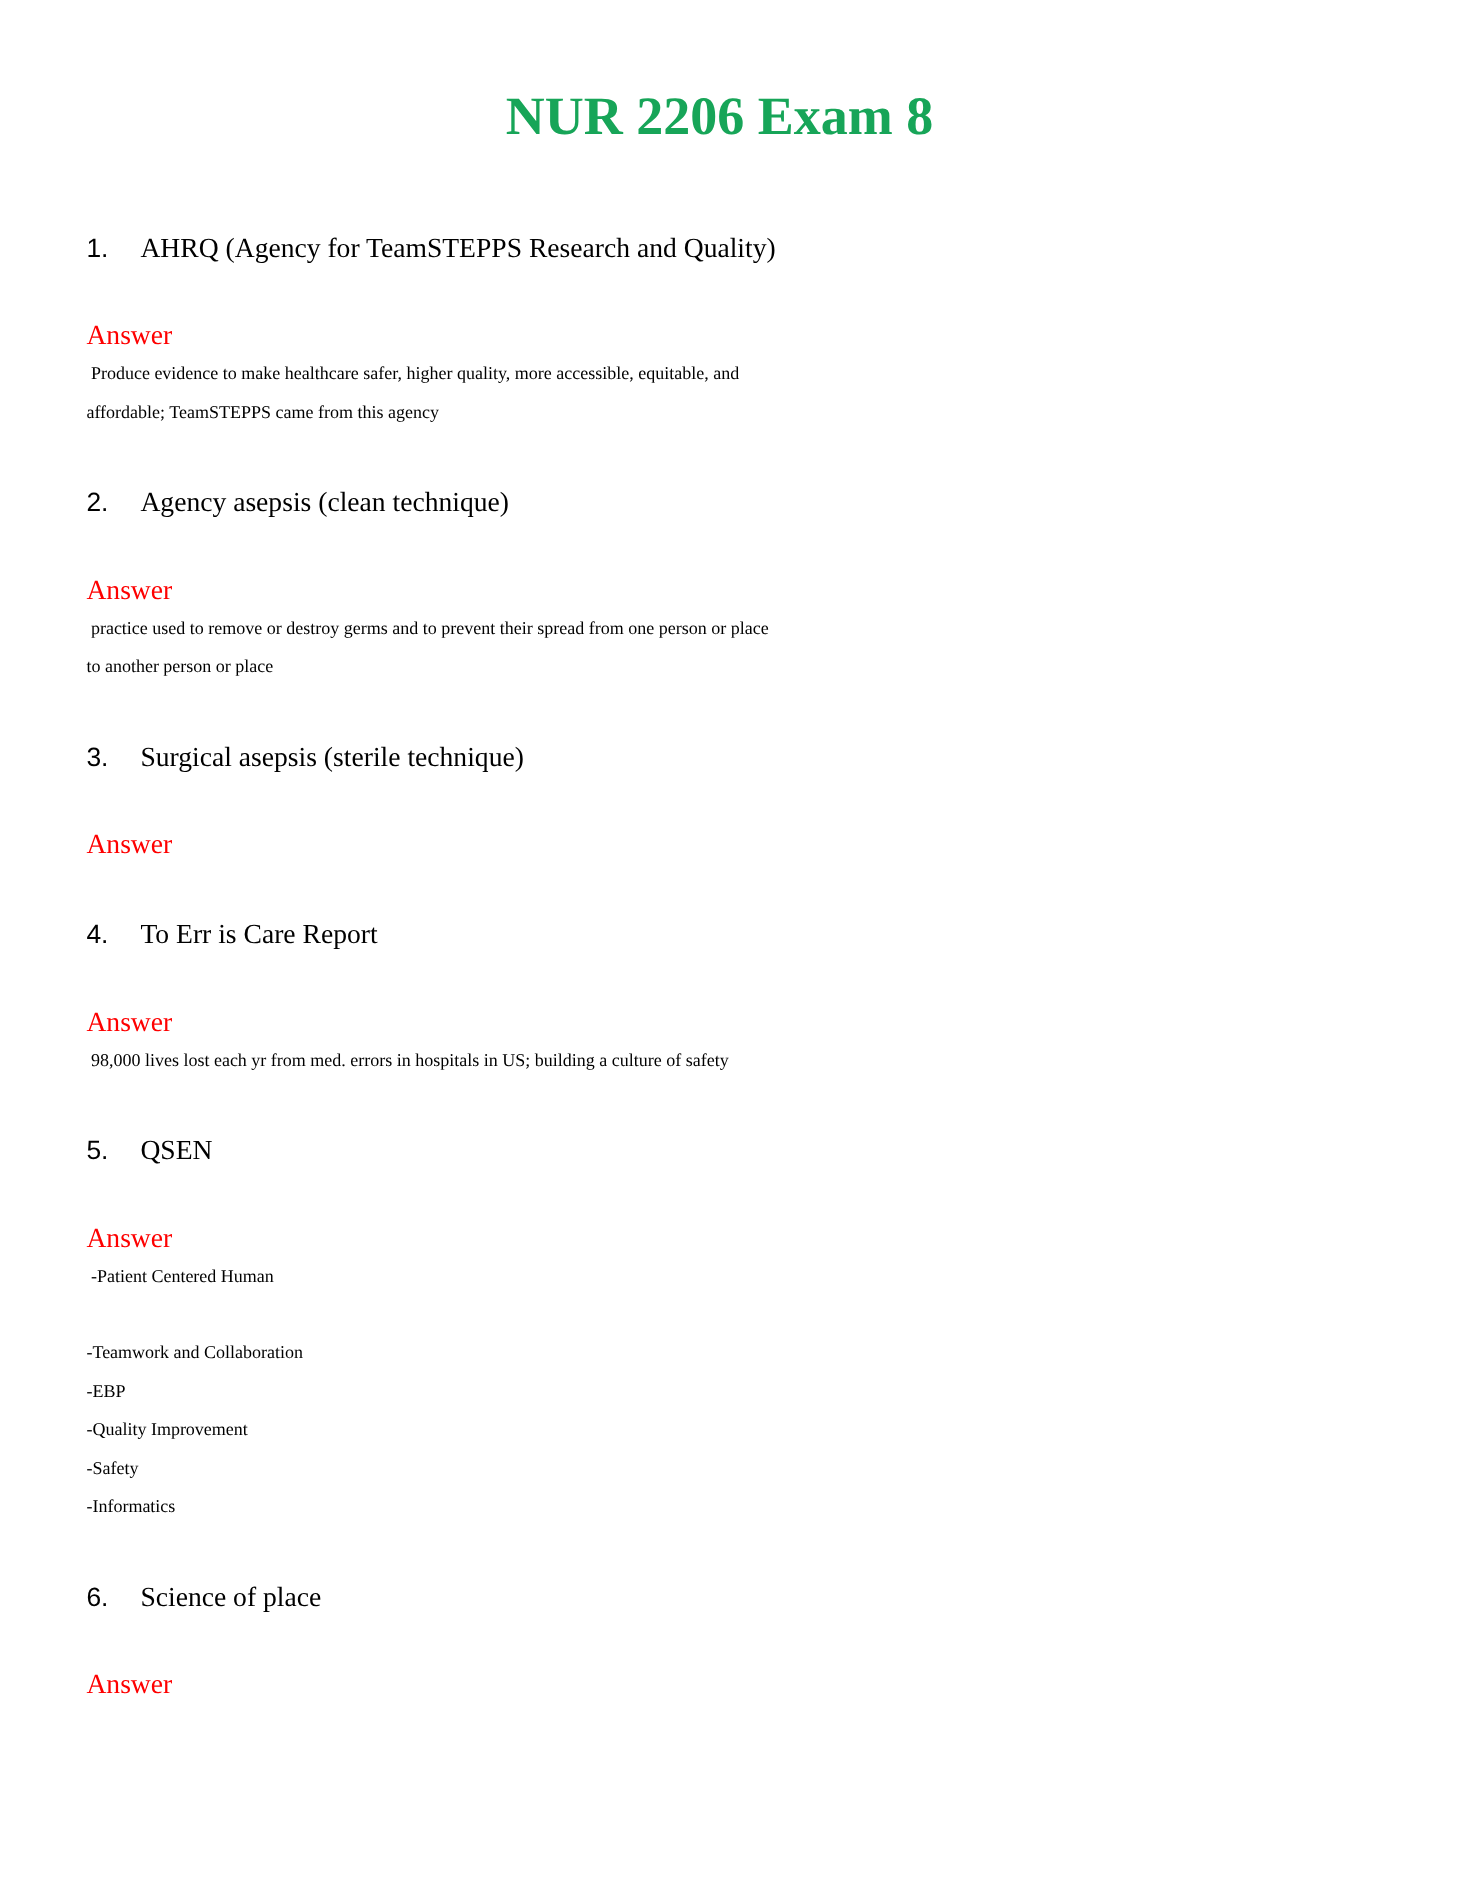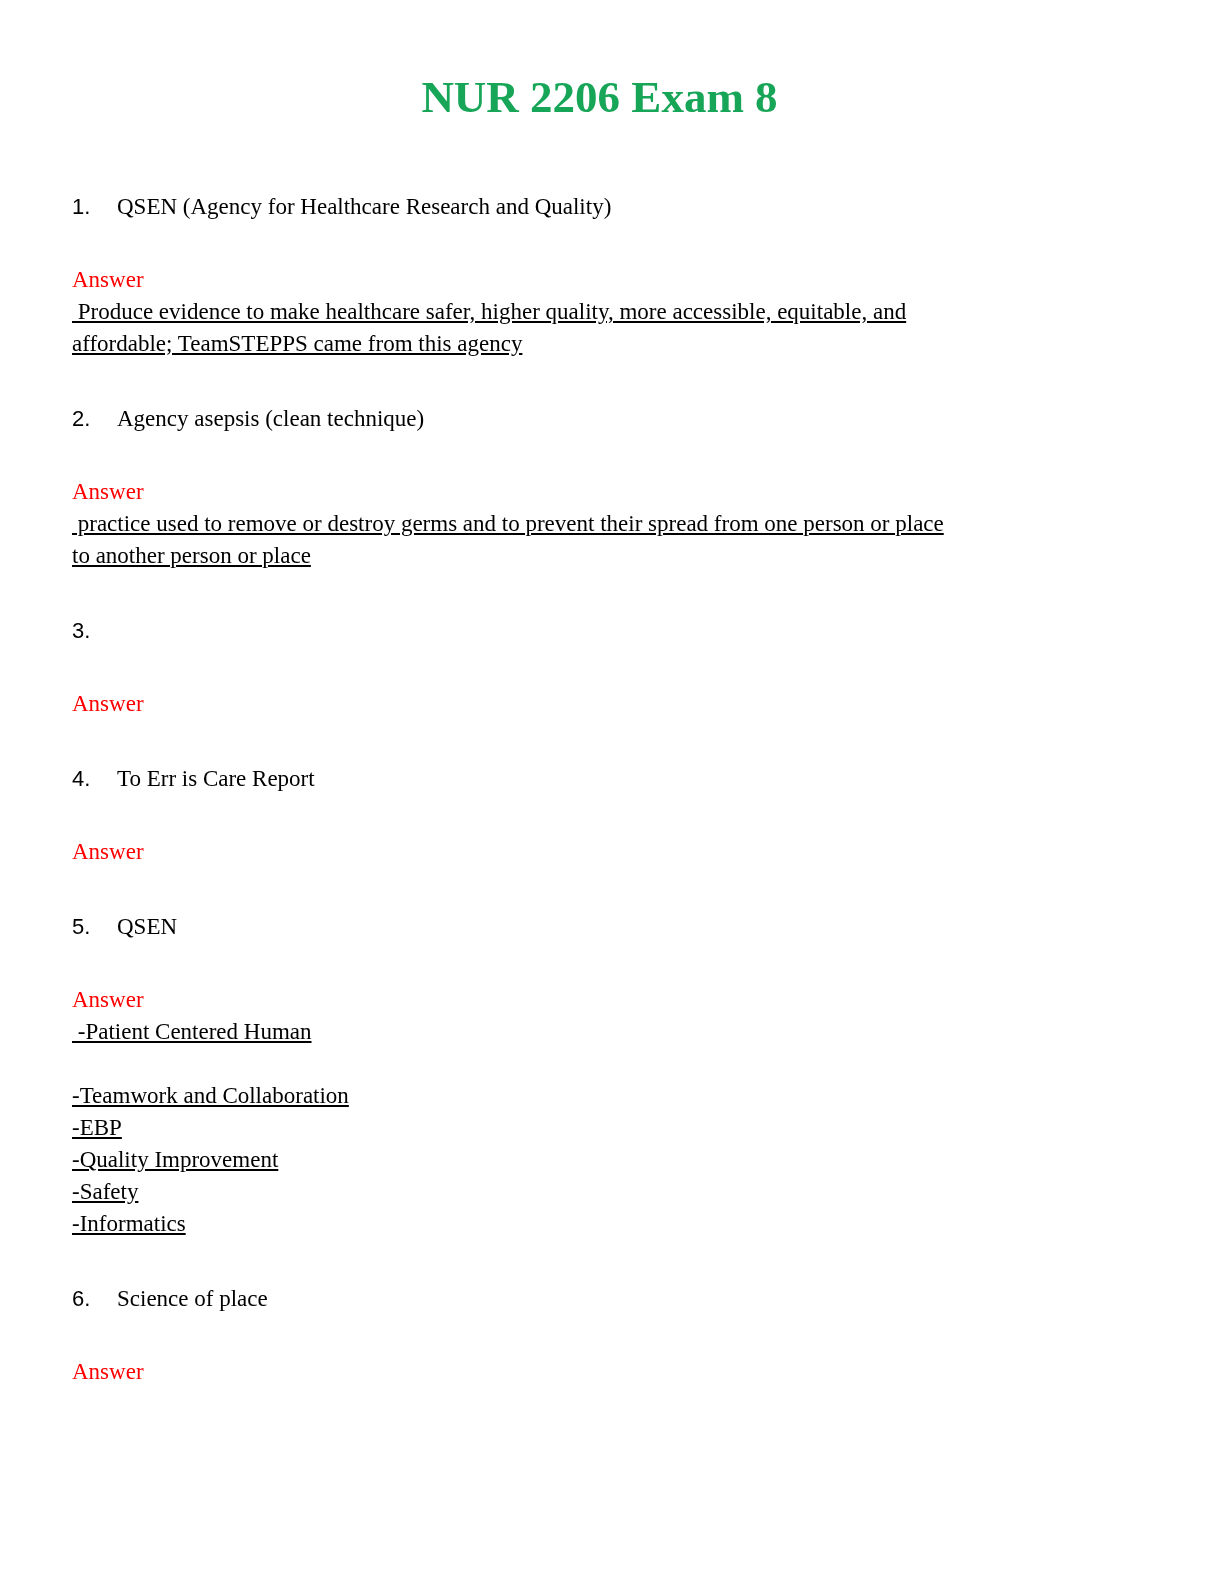--- a/index.html
+++ b/index.html
@@ -41,36 +41,35 @@
     font-family: "Liberation Serif", serif;
     font-size: 23px;
   }
   .answer-label {
     font-weight: normal;
     font-size: 23px;
     line-height: 32px;
     color: var(--answer-color, #FE0000);
   }
   .answer-lines {
-    font-size: 23px;
+    font-size: 15px;
     line-height: 32px;
     white-space: pre;
-    text-decoration: underline;
   }
 </style>
 </head>
 <body>
 
 <div class="page">
   <h1 class="title">NUR 2206 Exam 8</h1>
   <div id="qa-list">
   <section class="qa-item">
     <div class="question-row">
       <span class="q-number">1.</span>
-      <span class="q-text">QSEN (Agency for Healthcare Research and Quality)</span>
+      <span class="q-text">AHRQ (Agency for TeamSTEPPS Research and Quality)</span>
     </div>
     <div class="answer-block">
       <div class="answer-label">Answer</div>
       <div class="answer-lines"> Produce evidence to make healthcare safer, higher quality, more accessible, equitable, and
 affordable; TeamSTEPPS came from this agency</div>
     </div>
   </section>
 
   <section class="qa-item">
     <div class="question-row">
@@ -80,33 +79,35 @@
     <div class="answer-block">
       <div class="answer-label">Answer</div>
       <div class="answer-lines"> practice used to remove or destroy germs and to prevent their spread from one person or place
 to another person or place</div>
     </div>
   </section>
 
   <section class="qa-item">
     <div class="question-row">
       <span class="q-number">3.</span>
+      <span class="q-text">Surgical asepsis (sterile technique)</span>
     </div>
     <div class="answer-block">
       <div class="answer-label">Answer</div>
     </div>
   </section>
 
   <section class="qa-item">
     <div class="question-row">
       <span class="q-number">4.</span>
       <span class="q-text">To Err is Care Report</span>
     </div>
     <div class="answer-block">
       <div class="answer-label">Answer</div>
+      <div class="answer-lines"> 98,000 lives lost each yr from med. errors in hospitals in US; building a culture of safety</div>
     </div>
   </section>
 
   <section class="qa-item">
     <div class="question-row">
       <span class="q-number">5.</span>
       <span class="q-text">QSEN</span>
     </div>
     <div class="answer-block">
       <div class="answer-label">Answer</div>

